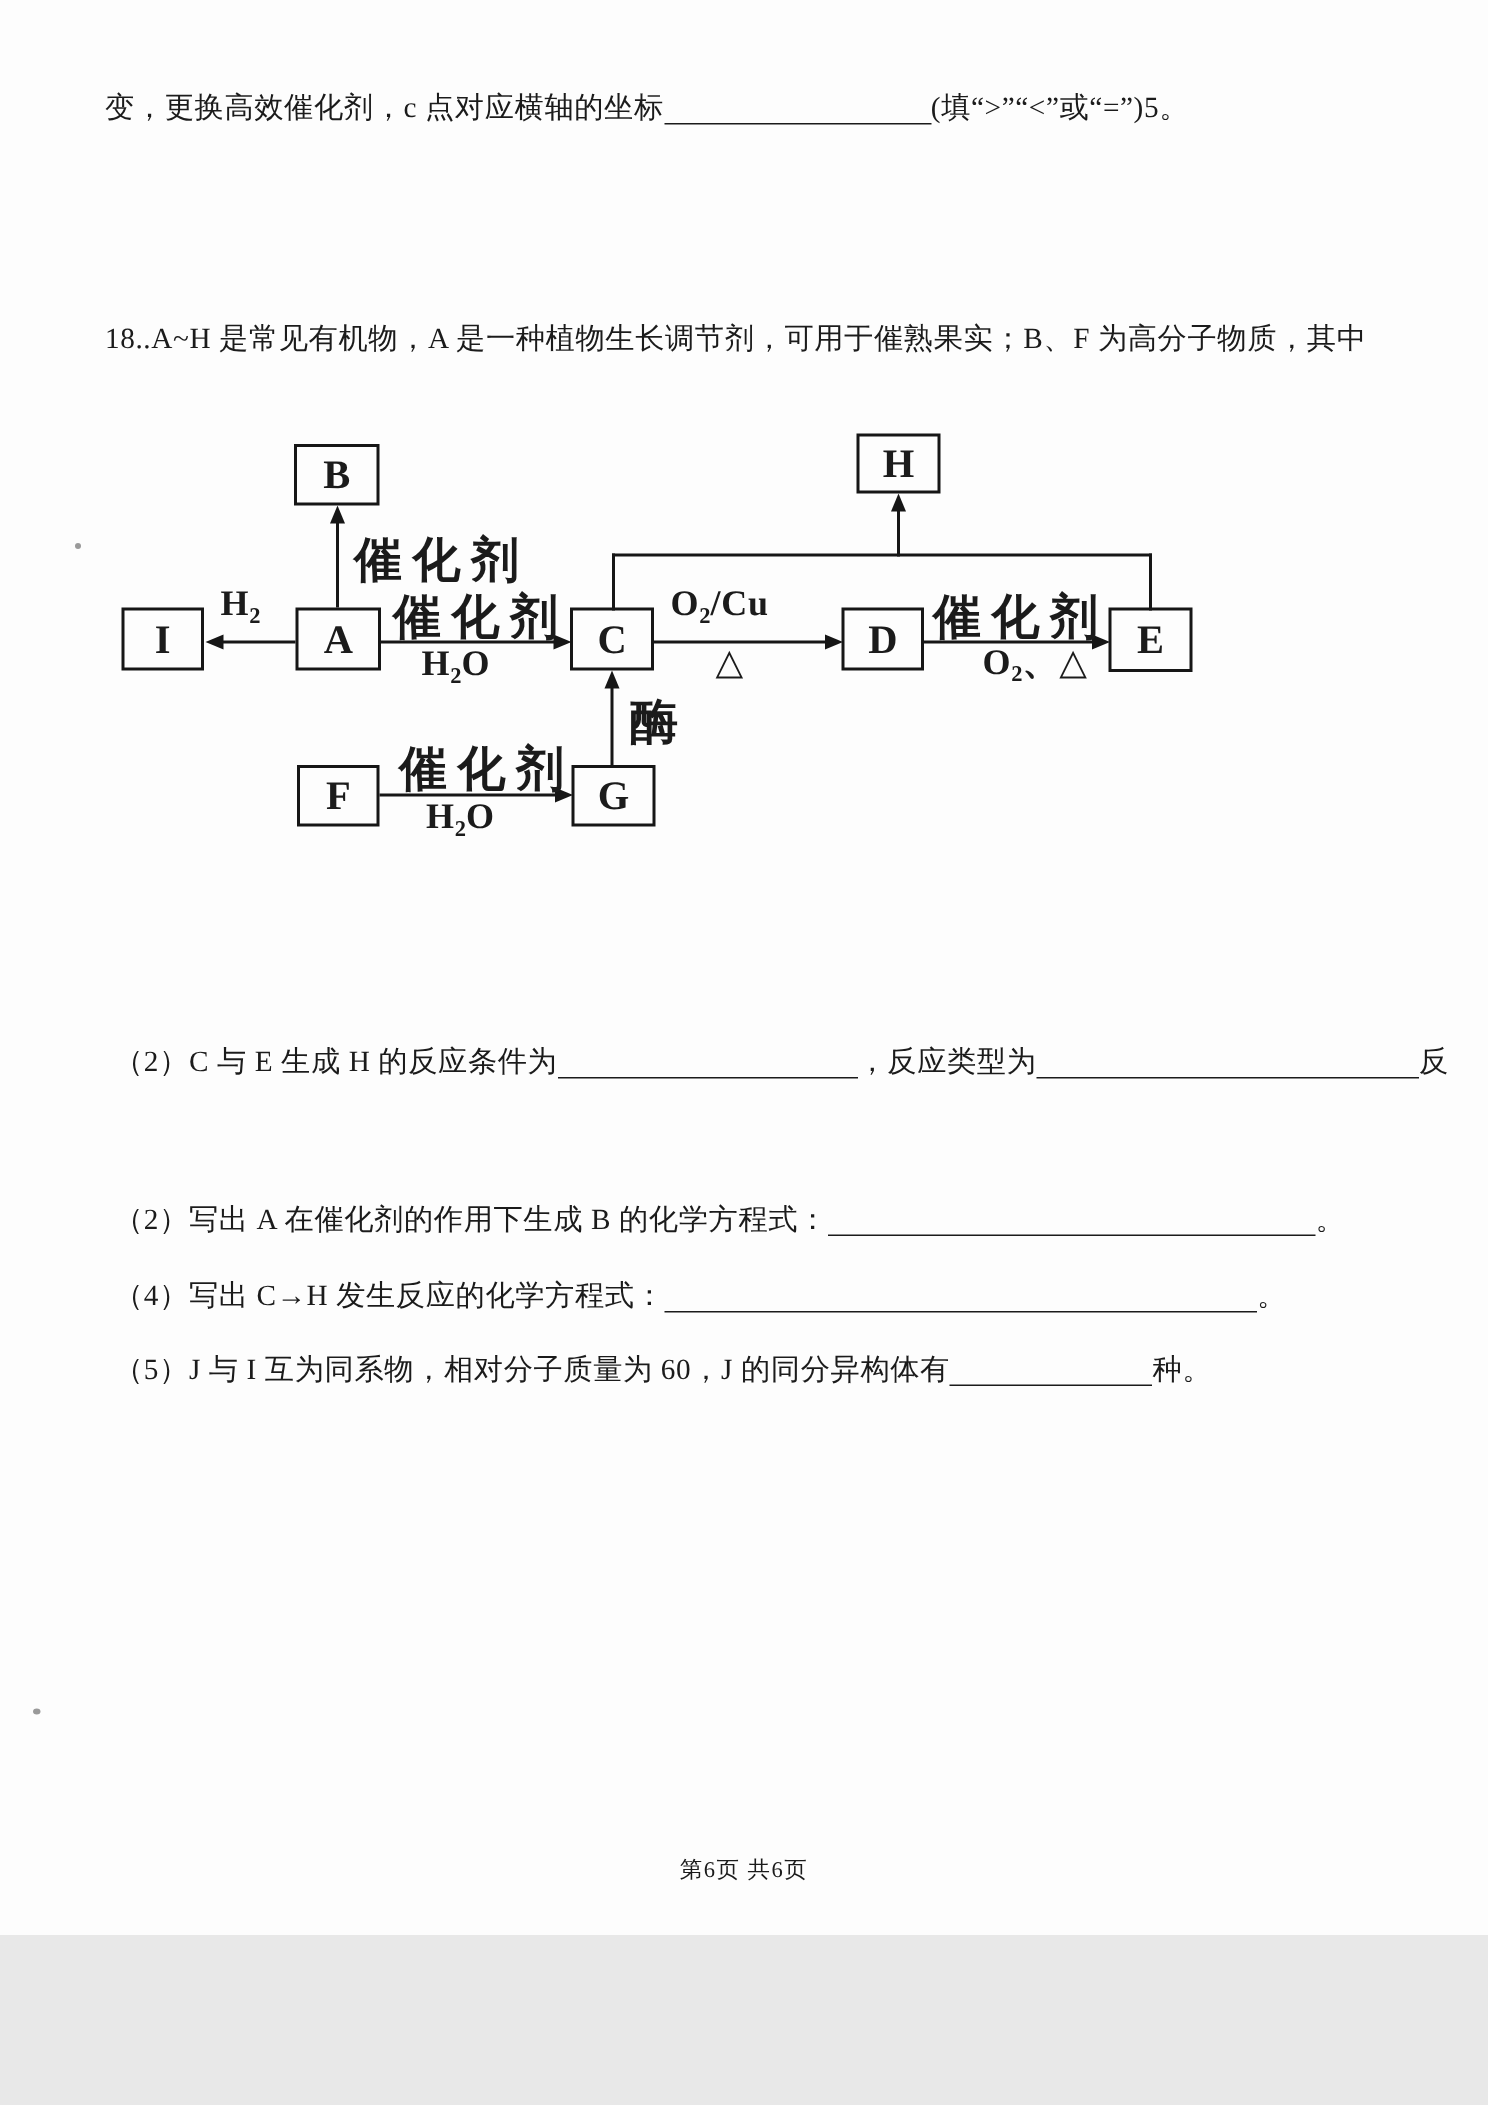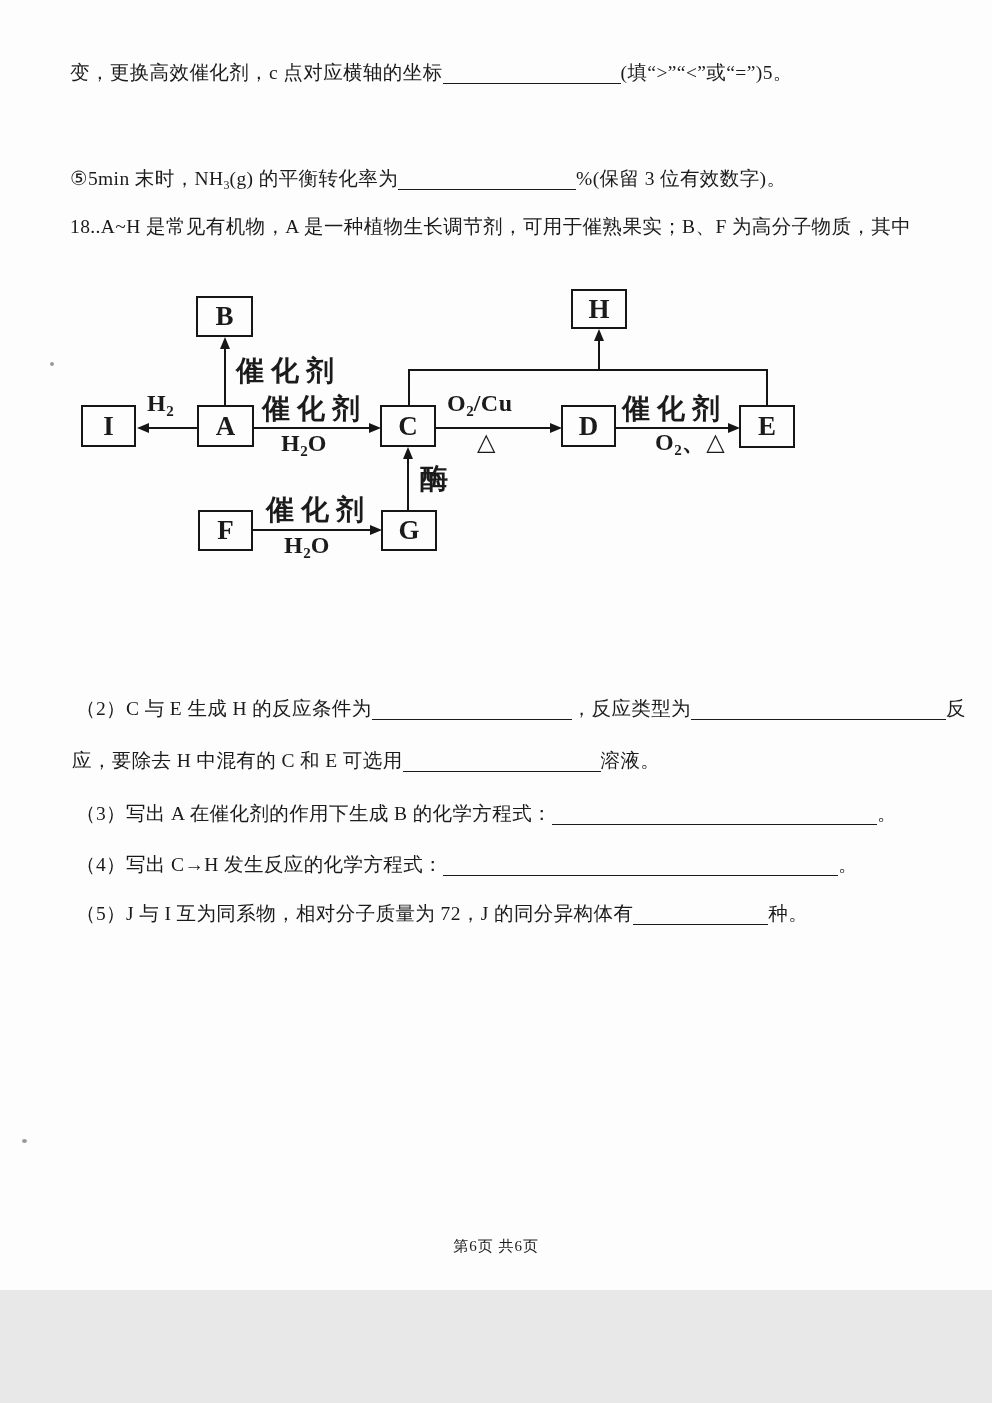--- a/index.html
+++ b/index.html
@@ -26,21 +26,21 @@
     display:flex; align-items:center; justify-content:center;
     font-size:27px; font-weight:bold; box-sizing:border-box;
   }
   .hline { position:absolute; height:2.2px; background:#161616; }
   .vline { position:absolute; width:2.2px; background:#161616; }
   .ah { position:absolute; width:0; height:0; }
   .ah-right { border-top:5px solid transparent; border-bottom:5px solid transparent; border-left:12px solid #161616; }
   .ah-left  { border-top:5px solid transparent; border-bottom:5px solid transparent; border-right:12px solid #161616; }
   .ah-up    { border-left:5px solid transparent; border-right:5px solid transparent; border-bottom:12px solid #161616; }
   .dlabel {
-    position:absolute; font-size:28px; letter-spacing:7px; white-space:nowrap;
+    position:absolute; font-size:32px; letter-spacing:7px; white-space:nowrap;
     font-weight:600; line-height:1.15;
   }
   .dmath {
     position:absolute; font-size:24px; white-space:nowrap; font-weight:bold;
     letter-spacing:0.5px; line-height:1.15;
   }
   .dmath sub.num { font-size:15px; vertical-align:-5px; }
   .footer {
     position:absolute; left:0; right:0; top:1237px; text-align:center;
     font-size:15px; letter-spacing:1px;
@@ -55,23 +55,20 @@
 </head>
 <body>
 
 <div class="page">
 
   <div class="tline" style="top:60px">
     <span>变，更换高效催化剂，c 点对应横轴的坐标</span><span class="blank" style="width:178px"></span><span>(填“&gt;”“&lt;”或“=”)5。</span>
   </div>
 
 
-  <div class="tline" style="top:166px">
-    <span>⑤5min 末时，NH</span><sub class="num">3</sub><span>(g) 的平衡转化率为</span><span class="blank" style="width:178px"></span><span>%(保留 3 位有效数字)。</span>
-  </div>
 
   <div class="tline" style="top:214px">
     <span>18..A~H 是常见有机物，A 是一种植物生长调节剂，可用于催熟果实；B、F 为高分子物质，其中</span>
   </div>
 
   <div>
 
     <div class="dbox" style="left:81px;  top:405px; width:55px; height:42px">
         <span>I</span>
       </div>
@@ -137,34 +134,31 @@
     <div class="vline" style="left:766px; top:369px; height:38px"></div>
     <div class="ah ah-up" style="left:594px; top:329px"></div>
     <div class="vline" style="left:598px; top:340px; height:31px"></div>
   </div>
 
 
   <div class="tline" style="top:696px; left:76px">
     <span>（2）C 与 E 生成 H 的反应条件为</span><span class="blank" style="width:200px"></span><span>，反应类型为</span><span class="blank" style="width:255px"></span><span>反</span>
   </div>
 
-  <div class="tline" style="top:748px; left:72px">
-    <span>应，要除去 H 中混有的 C 和 E 可选用</span><span class="blank" style="width:198px"></span><span>溶液。</span>
-  </div>
 
   <div class="tline" style="top:801px; left:76px">
-    <span>（3）写出 A 在催化剂的作用下生成 B 的化学方程式：</span><span class="blank" style="width:325px"></span><span>。</span>
+    <span>（2）写出 A 在催化剂的作用下生成 B 的化学方程式：</span><span class="blank" style="width:325px"></span><span>。</span>
   </div>
 
   <div class="tline" style="top:852px; left:76px">
     <span>（4）写出 C→H 发生反应的化学方程式：</span><span class="blank" style="width:395px"></span><span>。</span>
   </div>
 
   <div class="tline" style="top:901px; left:76px">
-    <span>（5）J 与 I 互为同系物，相对分子质量为 72，J 的同分异构体有</span><span class="blank" style="width:135px"></span><span>种。</span>
+    <span>（5）J 与 I 互为同系物，相对分子质量为 60，J 的同分异构体有</span><span class="blank" style="width:135px"></span><span>种。</span>
   </div>
 
   <div class="footer">
     <span>第6页 共6页</span>
   </div>
 
   <div class="watermark">
     <span>123化学网，最大的化学资料库</span>
   </div>
 

